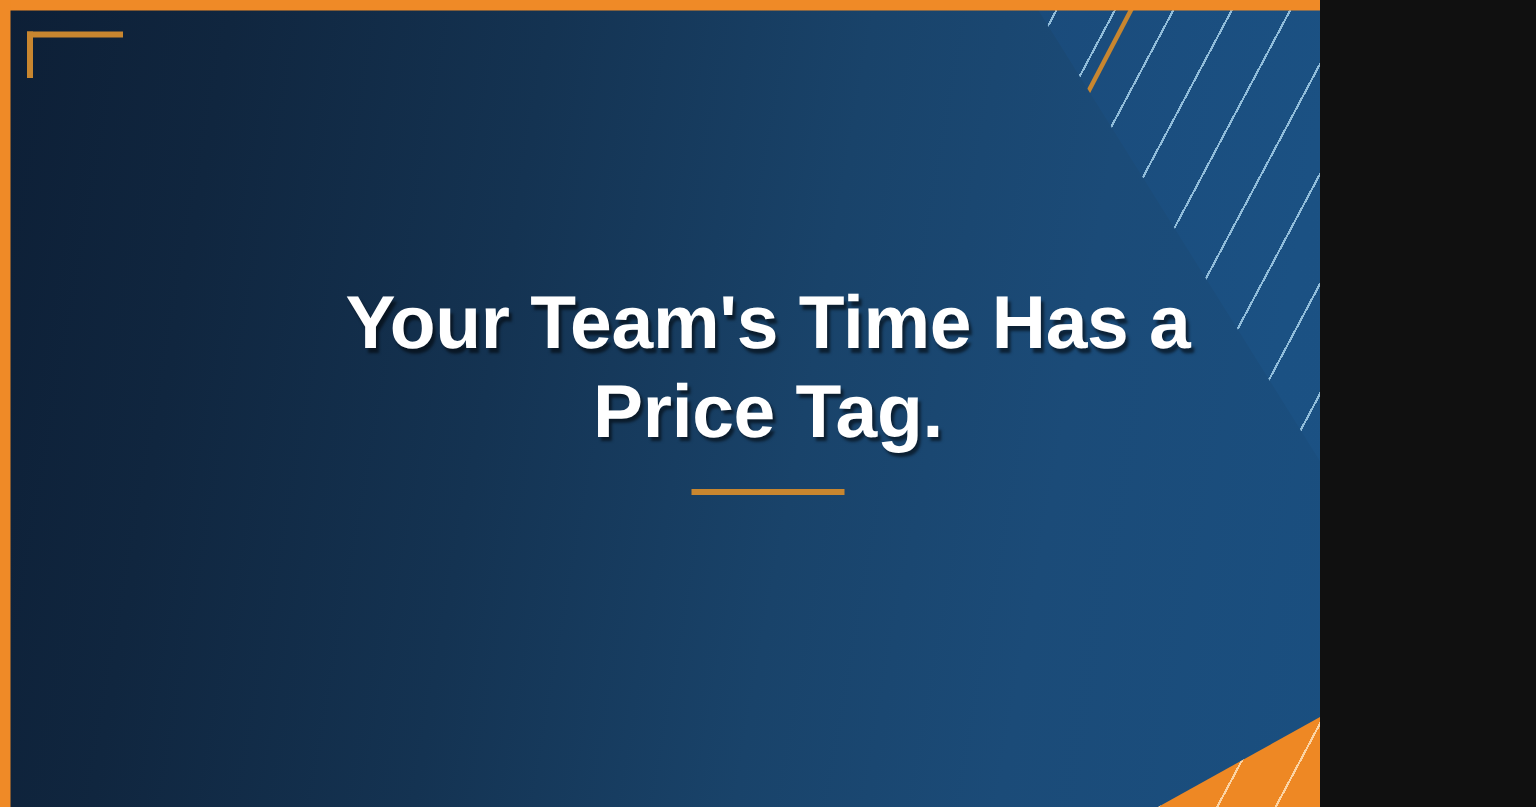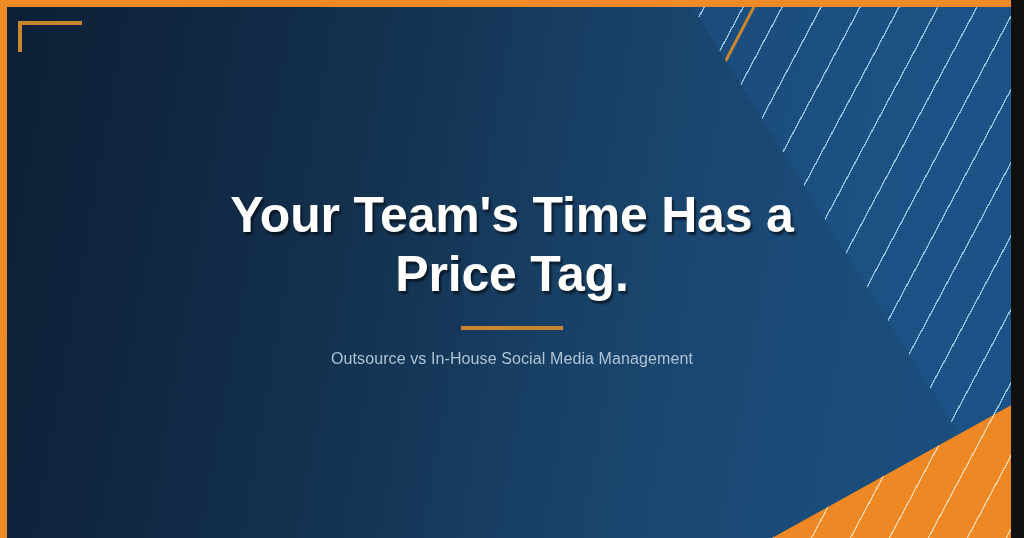--- a/index.html
+++ b/index.html
@@ -6,21 +6,21 @@
     margin: 0;
     padding: 0;
     background: #101010;
   }
   body {
     font-family: "Liberation Sans", sans-serif;
   }
 
   .slide {
     position: relative;
-    width: 1011px;
+    width: 880px;
     height: 538px;
     overflow: hidden;
     background: linear-gradient(100deg,
                 #0d1f36 0%,
                 #10263f 16%,
                 #143352 38%,
                 #19436a 60%,
                 #1b4b78 78%,
                 #1a4f80 100%);
   }
@@ -186,16 +186,15 @@
   </div>
 
   <div class="edge-top"></div>
   <div class="edge-left"></div>
   <div class="bracket-h"></div>
   <div class="bracket-v"></div>
 
   <div class="content">
     <h1 class="title">Your Team's Time Has a Price Tag.</h1>
     <div class="divider"></div>
-    <p class="subtitle">Outsource vs In-House Social Media Management</p>
   </div>
 
 </div>
 
 </body></html>

